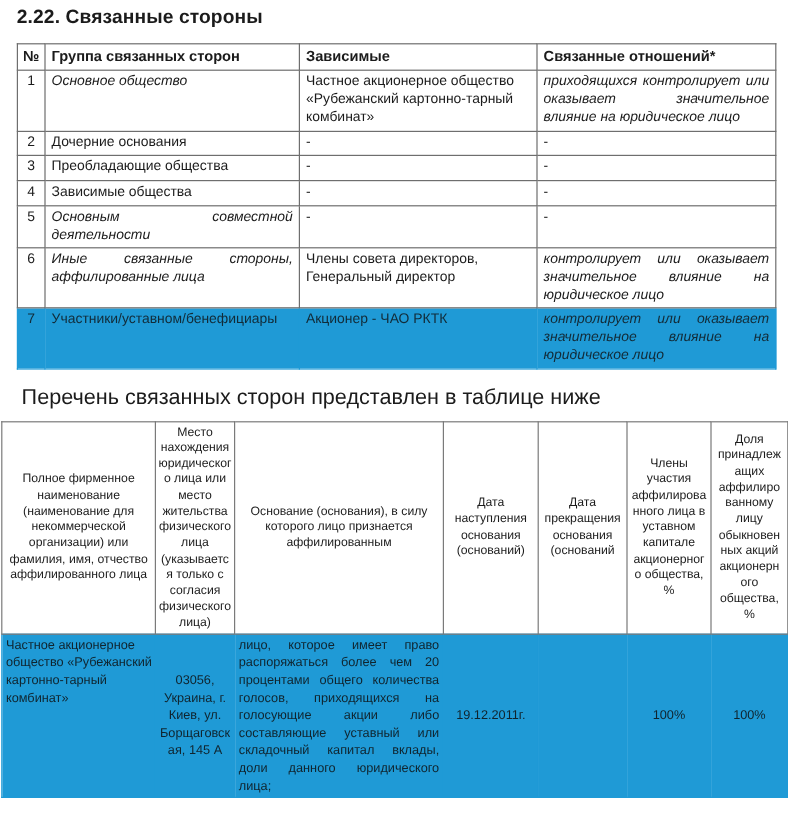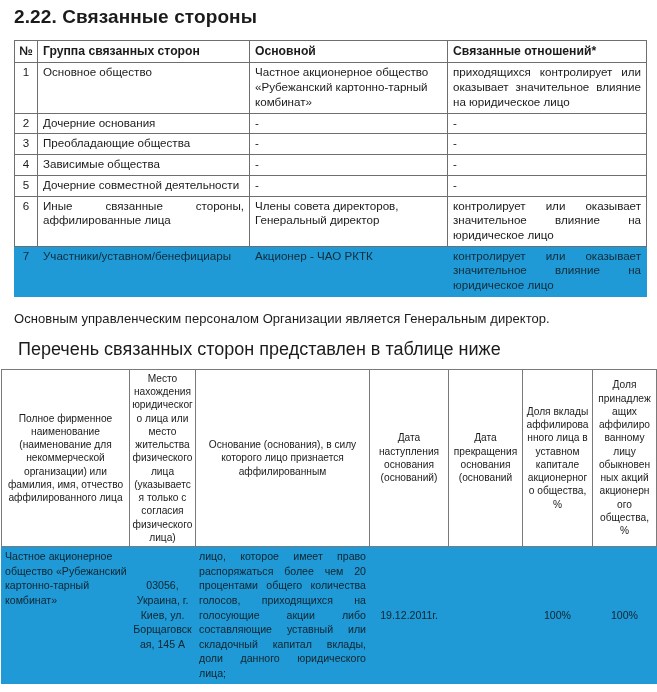--- a/index.html
+++ b/index.html
@@ -20,21 +20,21 @@
   .page {
     position: relative;
     width: 657px;
     height: 692px;
     box-sizing: border-box;
     padding: 0 12px;
   }
 
   
   .doc-title {
-    font-size: 19px;
+    font-size: 16px;
     font-weight: bold;
     letter-spacing: .1px;
     margin: 6px 0 0 2px;
     color: #1b1b1b;
   }
   .section-head {
     font-size: 13.5px;
     font-weight: bold;
     text-decoration: underline;
     text-underline-offset: 3px;
@@ -76,20 +76,21 @@
     padding-bottom: 3px;
   }
   .tbl1 th.c-num, .tbl1 td.c-num {
     text-align: center;
     padding-left: 1px;
     padding-right: 1px;
   }
   .tbl1 td.just {
     text-align: justify;
     text-align-last: left;
+    font-style: italic;
   }
   .tbl1 tr.is-selected > td {
     background: #1f9ad6;
     color: #122b38;
     border-color: #1f9ad6;
   }
   .tbl1 tr.is-selected > td.c-num { color: #122b38; }
 
   
   .tbl2 {
@@ -146,21 +147,21 @@
     <colgroup>
       <col style="width:23px">
       <col style="width:212px">
       <col style="width:198px">
       <col style="width:199px">
     </colgroup>
     <thead>
       <tr>
         <th class="c-num">№</th>
         <th>Группа связанных сторон</th>
-        <th>Основной</th>
+        <th>Зависимые</th>
         <th>Связанные отношений*</th>
       </tr>
     </thead>
     <tbody>
       <tr>
         <td class="c-num">1</td>
         <td class="just">Основное общество</td>
         <td>Частное акционерное общество «Рубежанский картонно-тарный комбинат»</td>
         <td class="just">приходящихся контролирует или оказывает значительное влияние на юридическое лицо</td>
       </tr>
@@ -177,62 +178,61 @@
         <td>-</td>
       </tr>
       <tr>
         <td class="c-num">4</td>
         <td>Зависимые общества</td>
         <td>-</td>
         <td>-</td>
       </tr>
       <tr>
         <td class="c-num">5</td>
-        <td class="just">Дочерние совместной деятельности</td>
+        <td class="just">Основным совместной деятельности</td>
         <td>-</td>
         <td>-</td>
       </tr>
       <tr>
         <td class="c-num">6</td>
         <td class="just">Иные связанные стороны, аффилированные лица</td>
         <td>Члены совета директоров, Генеральный директор</td>
         <td class="just">контролирует или оказывает значительное влияние на юридическое лицо</td>
       </tr>
       <tr class="is-selected">
         <td class="c-num">7</td>
         <td>Участники/уставном/бенефициары</td>
         <td>Акционер - ЧАО РКТК</td>
         <td class="just">контролирует или оказывает значительное влияние на юридическое лицо</td>
       </tr>
     </tbody>
   </table>
 
 
-  <div class="body-para">Основным управленческим персоналом Организации является Генеральным директор.</div>
 
   <div class="lead-para">Перечень связанных сторон представлен в таблице ниже</div>
 
   <table class="tbl2">
     <colgroup>
       <col style="width:128px">
       <col style="width:66px">
       <col style="width:174px">
       <col style="width:79px">
       <col style="width:74px">
       <col style="width:70px">
       <col style="width:64px">
     </colgroup>
     <thead>
       <tr>
         <th>Полное фирменное наименование (наименование для некоммерческой организации) или фамилия, имя, отчество аффилированного лица</th>
         <th>Место нахождения юридическог о лица или место жительства физического лица (указываетс я только с согласия физического лица)</th>
         <th>Основание (основания), в силу которого лицо признается аффилированным</th>
         <th>Дата наступления основания (оснований)</th>
         <th>Дата прекращения основания (оснований</th>
-        <th>Доля вклады аффилирова нного лица в уставном капитале акционерног о общества, %</th>
+        <th>Члены участия аффилирова нного лица в уставном капитале акционерног о общества, %</th>
         <th>Доля принадлеж ащих аффилиро ванному лицу обыкновен ных акций акционерн ого общества, %</th>
       </tr>
     </thead>
     <tbody>
       <tr>
         <td class="left">Частное акционерное общество «Рубежанский картонно-тарный комбинат»</td>
         <td class="mid">03056, Украина, г. Киев, ул. Борщаговская, 145 А</td>
         <td class="just">лицо, которое имеет право распоряжаться более чем 20 процентами общего количества голосов, приходящихся на голосующие акции либо составляющие уставный или складочный капитал вклады, доли данного юридического лица;</td>
         <td class="mid">19.12.2011г.</td>
         <td class="mid"></td>

